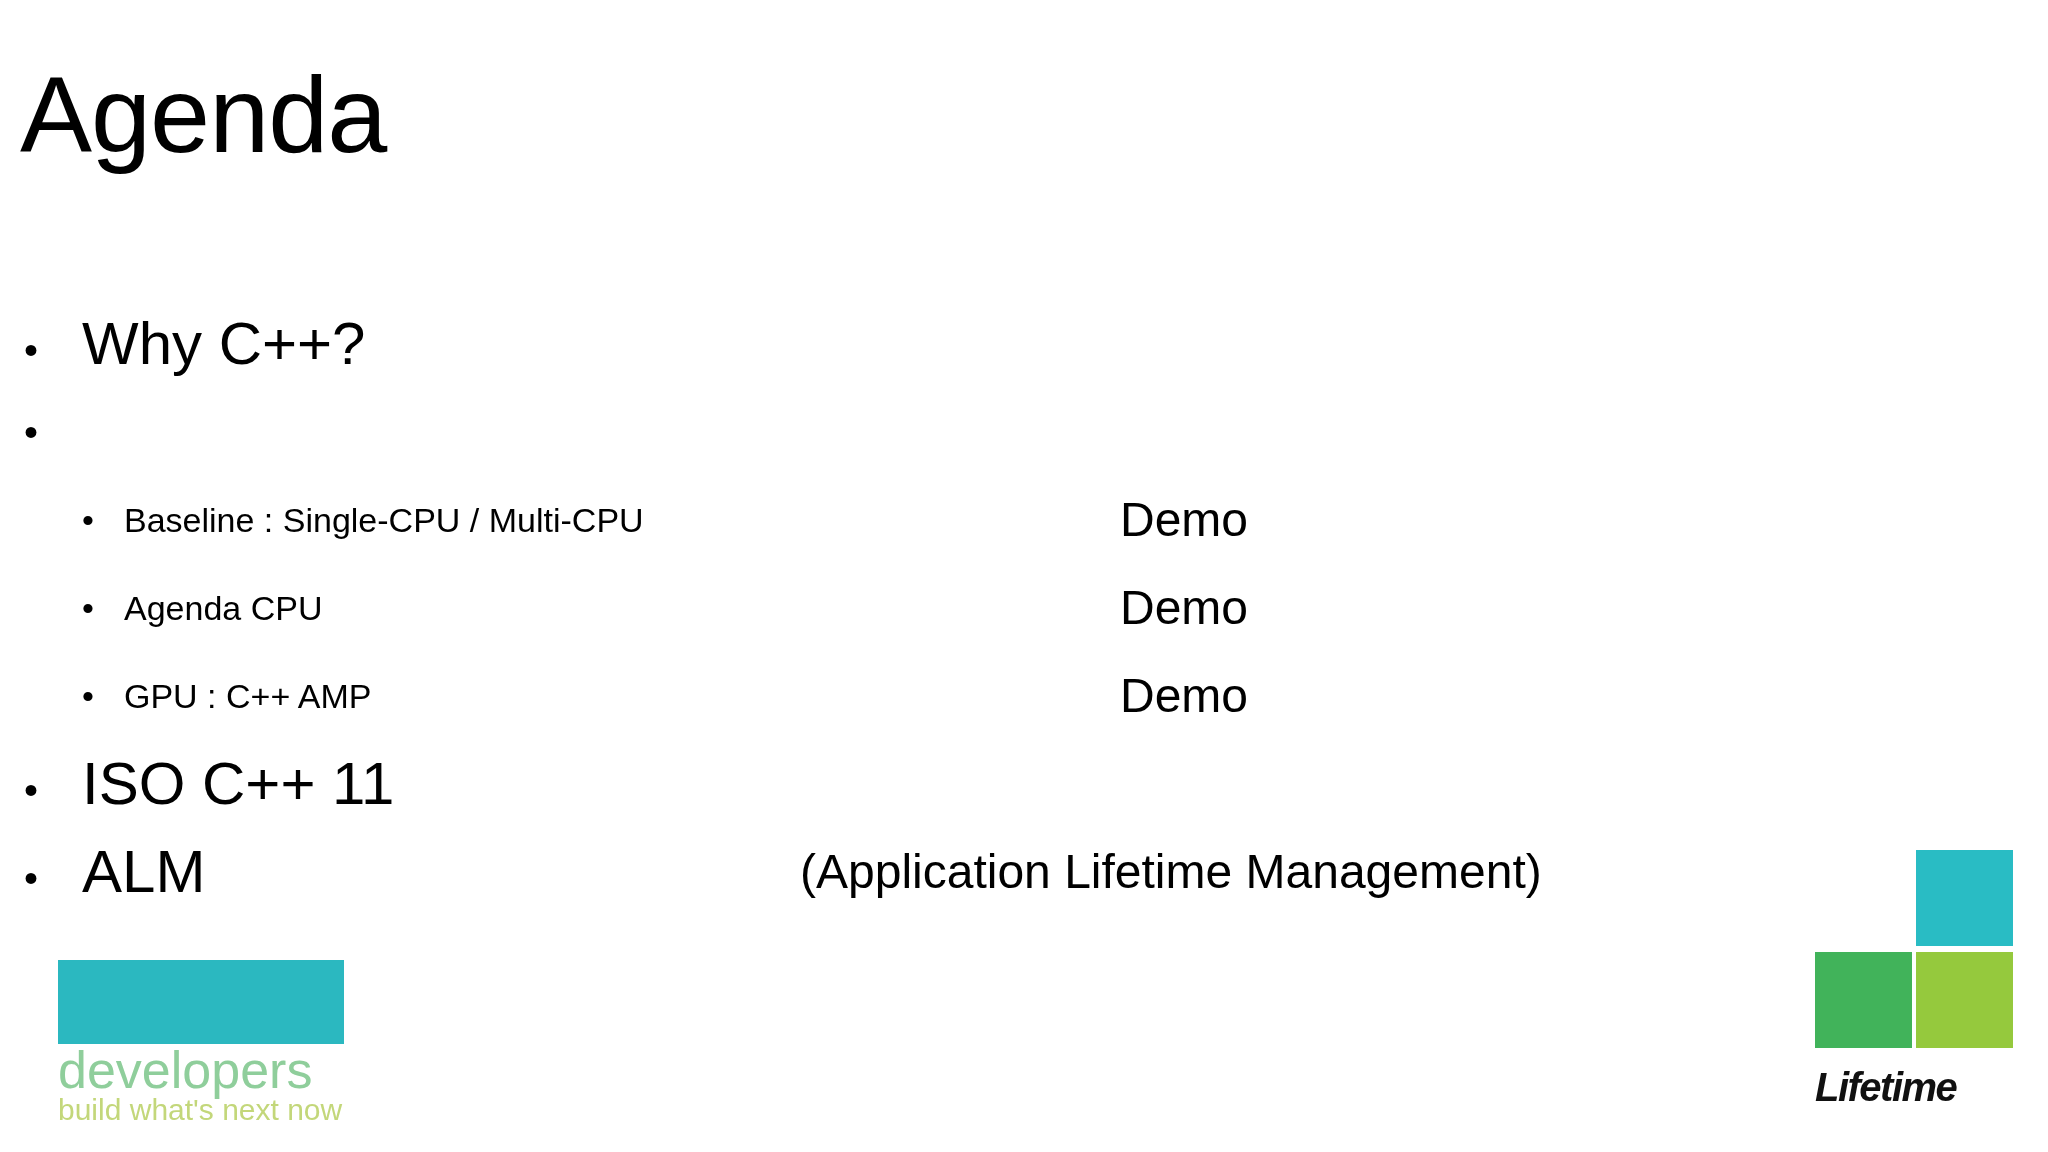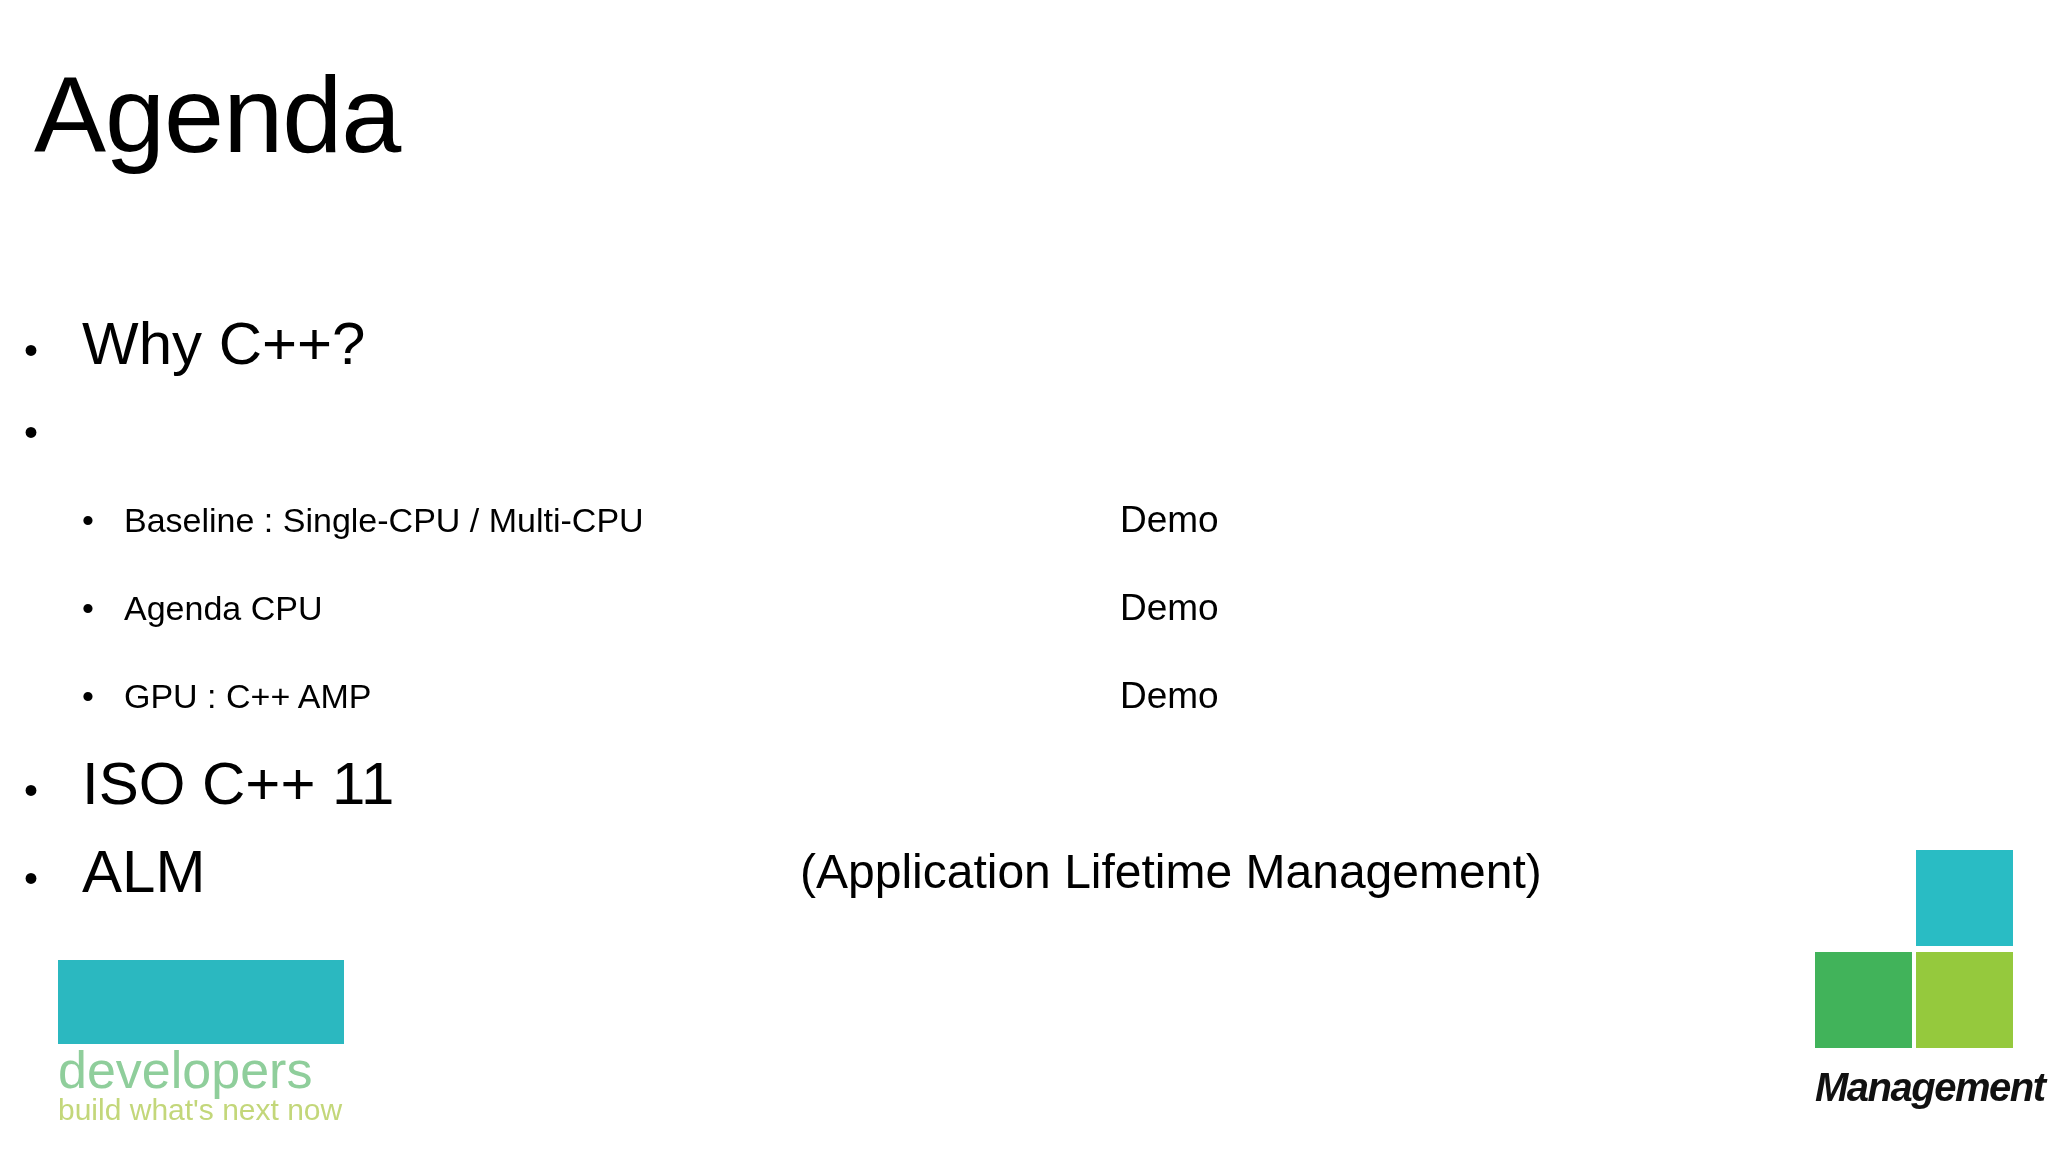--- a/index.html
+++ b/index.html
@@ -20,21 +20,21 @@
 
   .slide {
     position: absolute;
     inset: 0;
     background: #ffffff;
   }
 
   
   .slide-title {
     position: absolute;
-    left: 34px;
+    left: 20px;
     top: 58px;
     font-size: 108px;
     line-height: 1.05;
     font-weight: 400;
     letter-spacing: -1px;
     color: #000000;
     white-space: nowrap;
   }
 
   
@@ -92,21 +92,21 @@
   }
 
   
   .trailing {
     position: absolute;
     top: 0;
     font-size: 50px;
     line-height: 88px;
     white-space: nowrap;
   }
-  .trailing.demo-col { left: 1120px; font-size: 37px; }
+  .trailing.demo-col { left: 1120px; font-size: 48px; }
   .trailing.paren-col { left: 800px; font-size: 48px; }
 
   
   .dev-logo {
     position: absolute;
     left: 58px;
     top: 960px;
     width: 286px;
   }
   .dev-logo .block {
@@ -204,16 +204,16 @@
   <div class="dev-logo">
     <div class="block"></div>
     <div class="dev-word">developers</div>
     <div class="dev-tag">build what's next now</div>
   </div>
 
   <div class="ms-logo">
     <div class="sq sq-teal"></div>
     <div class="sq sq-green"></div>
     <div class="sq sq-lime"></div>
-    <div class="ms-word">Management</div>
+    <div class="ms-word">Lifetime</div>
   </div>
 
 </div>
 
 </body></html>

